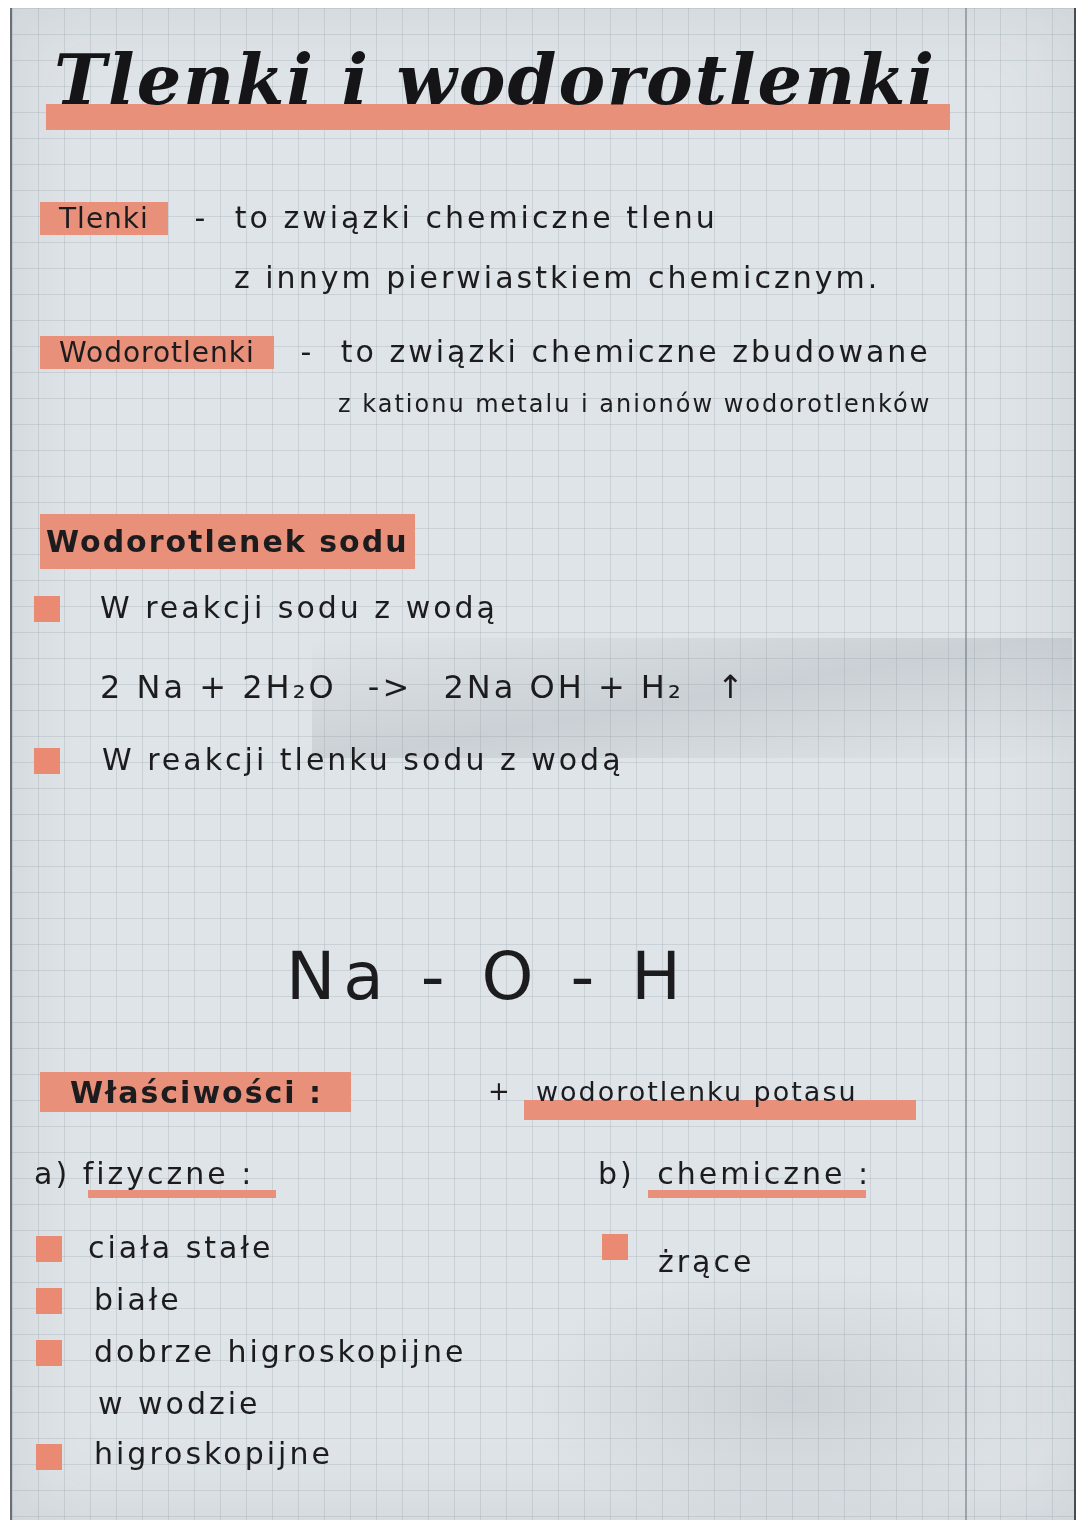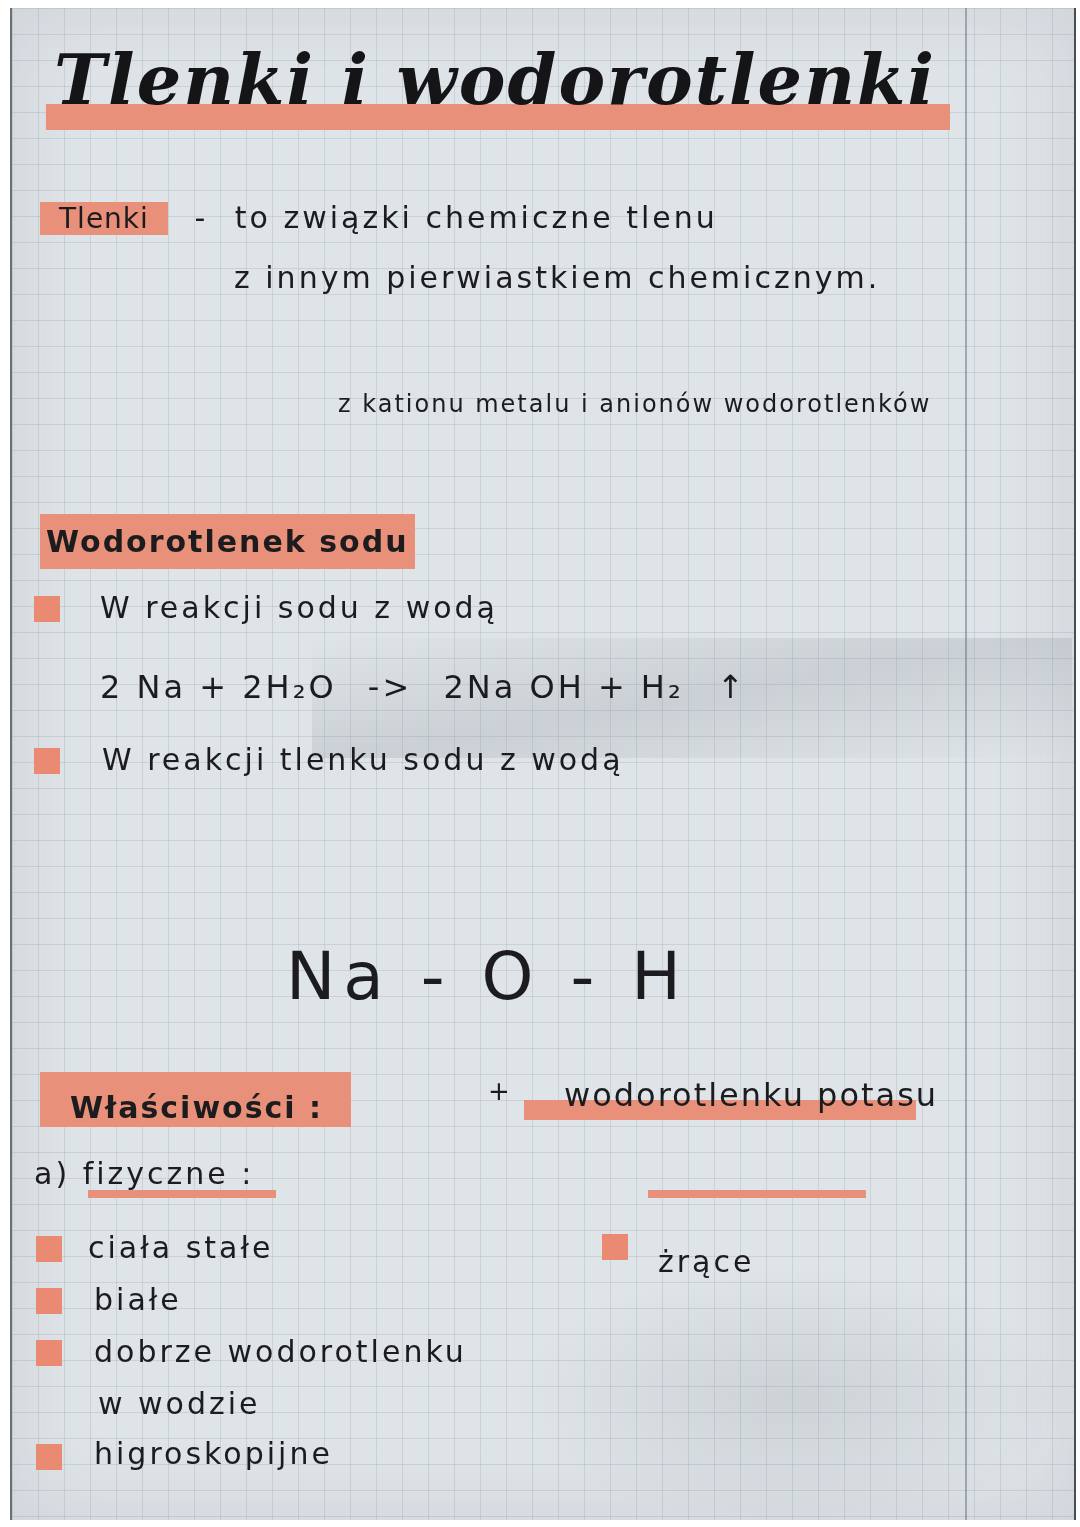--- a/index.html
+++ b/index.html
@@ -55,61 +55,70 @@
   <div class="title-bar"></div>
   <div class="abs title">Tlenki i wodorotlenki</div>
 
   <div class="abs hand" style="left:28px; top:192px;">
     <span class="hl label-box">Tlenki</span>
     <span style="margin:0 14px;">-</span>
     <span>to związki chemiczne tlenu</span>
   </div>
   <div class="abs hand" style="left:222px; top:252px;">z innym pierwiastkiem chemicznym.</div>
 
+  <div class="abs hand" style="left:28px; top:326px;">
+    <span class="hl label-box">Wodorotlenki</span>
+    <span style="margin:0 14px;">-</span>
+    <span>to związki chemiczne zbudowane</span>
+  </div>
   <div class="abs hand" style="left:326px; top:382px; font-size:24px; letter-spacing:2px;">z kationu metalu i anionów wodorotlenków</div>
 
   <div class="abs hand hl bold-box" style="left:28px; top:506px;">Wodorotlenek sodu</div>
 
   <div class="bullet" style="left:22px; top:588px;"></div>
   <div class="abs hand" style="left:88px; top:582px;">W reakcji sodu z wodą</div>
 
   <div class="abs hand formula" style="left:88px; top:660px;">
     <span>2 Na + 2H₂O</span>
     <span style="margin:0 18px;">-&gt;</span>
     <span>2Na OH + H₂</span>
     <span style="margin-left:20px;">↑</span>
   </div>
 
   <div class="bullet" style="left:22px; top:740px;"></div>
   <div class="abs hand" style="left:90px; top:734px;">W reakcji tlenku sodu z wodą</div>
 
 
   <div class="abs hand big" style="left:274px; top:930px;">Na - O - H</div>
 
-  <div class="abs hand hl bold-box" style="left:28px; top:1064px; padding:18px 28px 2px 30px;">Właściwości :</div>
+  <div class="abs hand hl bold-box" style="left:28px; top:1064px; padding:3px 28px 2px 30px;">Właściwości :</div>
   <div class="abs hand" style="left:476px; top:1068px; font-size:26px;">+</div>
   <div class="uline" style="left:512px; top:1092px; width:392px; height:20px;"></div>
-  <div class="abs hand" style="left:524px; top:1068px; font-size:32px; letter-spacing:2px;margin-left:28px;">wodorotlenku potasu</div>
+  <div class="abs hand" style="left:524px; top:1068px; font-size:27px; letter-spacing:2px;">wodorotlenku potasu</div>
 
   <div class="abs hand" style="left:22px; top:1148px;">
     <span>a)</span>
     <span style="margin-left:0;">fizyczne :</span>
   </div>
   <div class="uline" style="left:76px; top:1182px; width:188px;"></div>
 
+  <div class="abs hand" style="left:586px; top:1148px;">
+    <span>b)</span>
+    <span style="margin-left:10px;">chemiczne :</span>
+  </div>
   <div class="uline" style="left:636px; top:1182px; width:218px;"></div>
 
   <div class="bullet" style="left:24px; top:1228px;"></div>
   <div class="abs hand" style="left:76px; top:1222px;">ciała stałe</div>
 
   <div class="bullet" style="left:24px; top:1280px;"></div>
   <div class="abs hand" style="left:82px; top:1274px;">białe</div>
 
   <div class="bullet" style="left:24px; top:1332px;"></div>
-  <div class="abs hand" style="left:82px; top:1326px;">dobrze wodorotlenku</div>
+  <div class="abs hand" style="left:82px; top:1326px;">dobrze higroskopijne</div>
   <div class="abs hand" style="left:86px; top:1378px;">w wodzie</div>
 
   <div class="bullet" style="left:24px; top:1436px;"></div>
   <div class="abs hand" style="left:82px; top:1428px;">higroskopijne</div>
 
   <div class="bullet" style="left:590px; top:1226px;"></div>
   <div class="abs hand" style="left:646px; top:1236px;">żrące</div>
 </div>
 
 </body></html>

